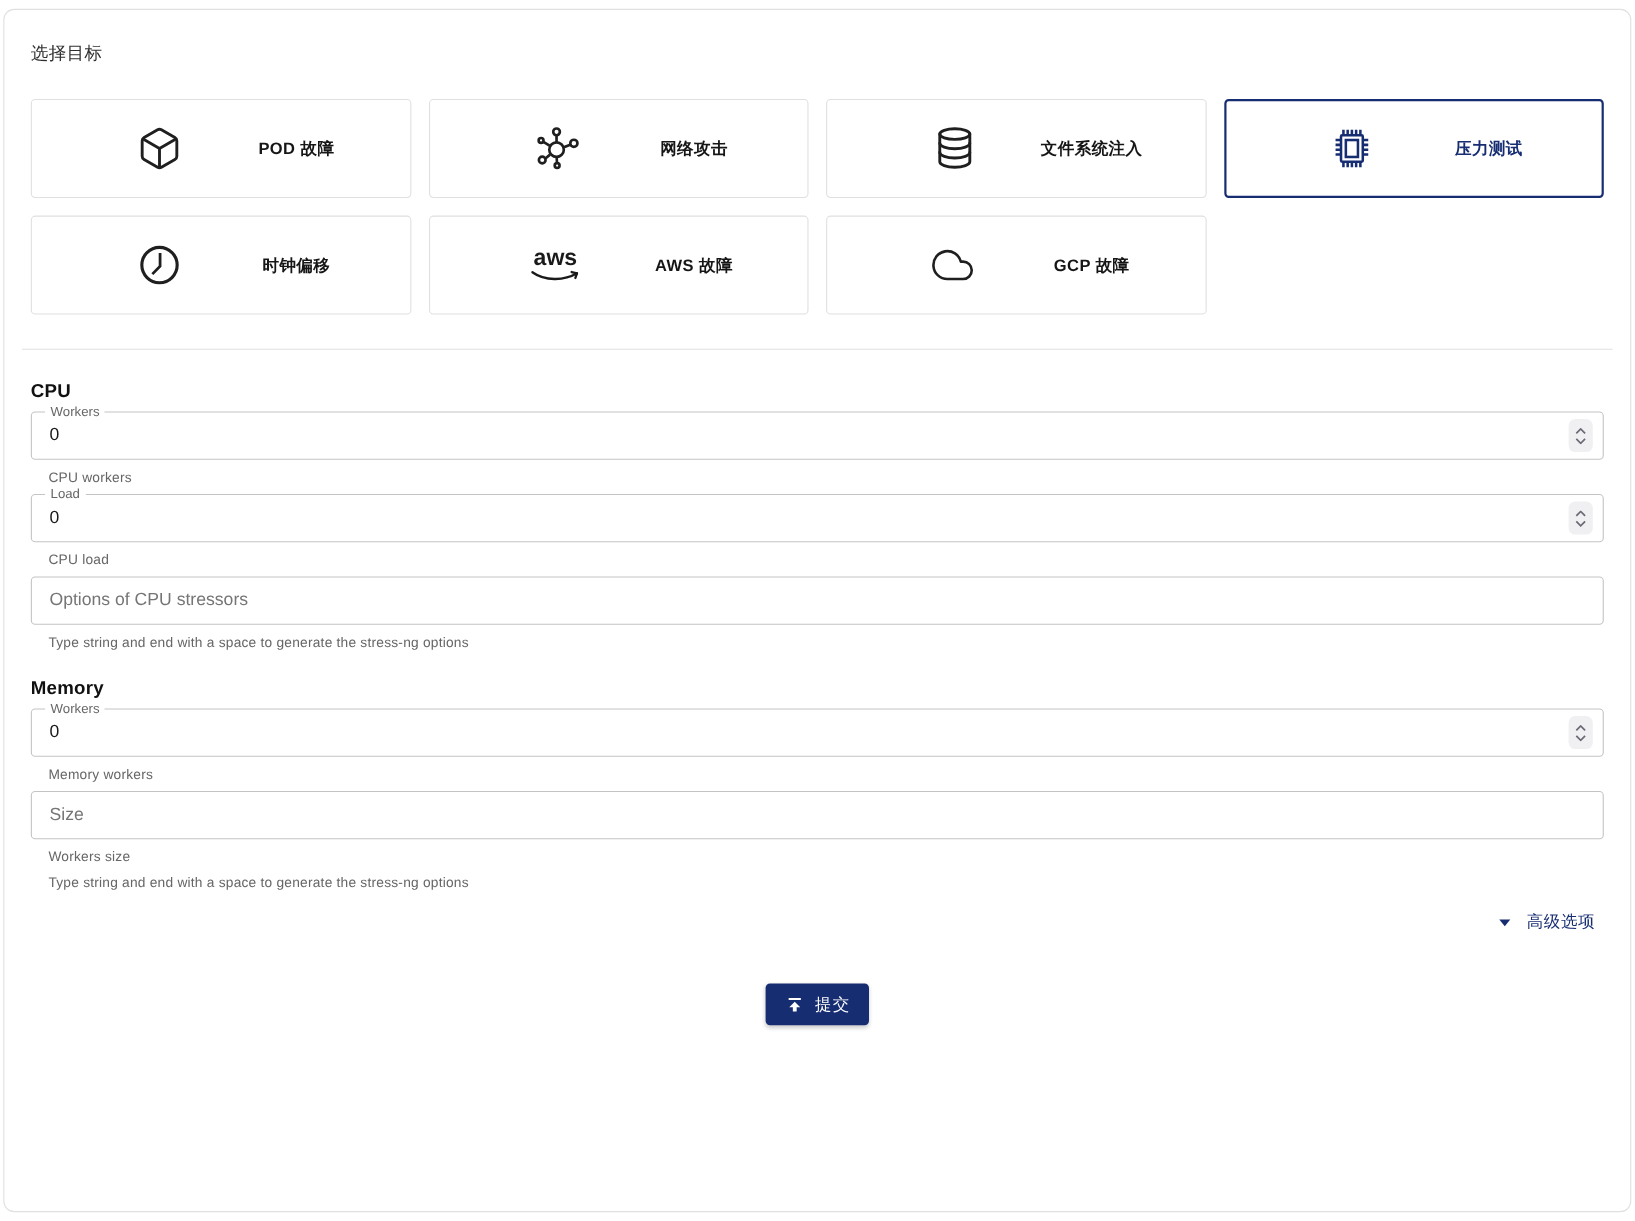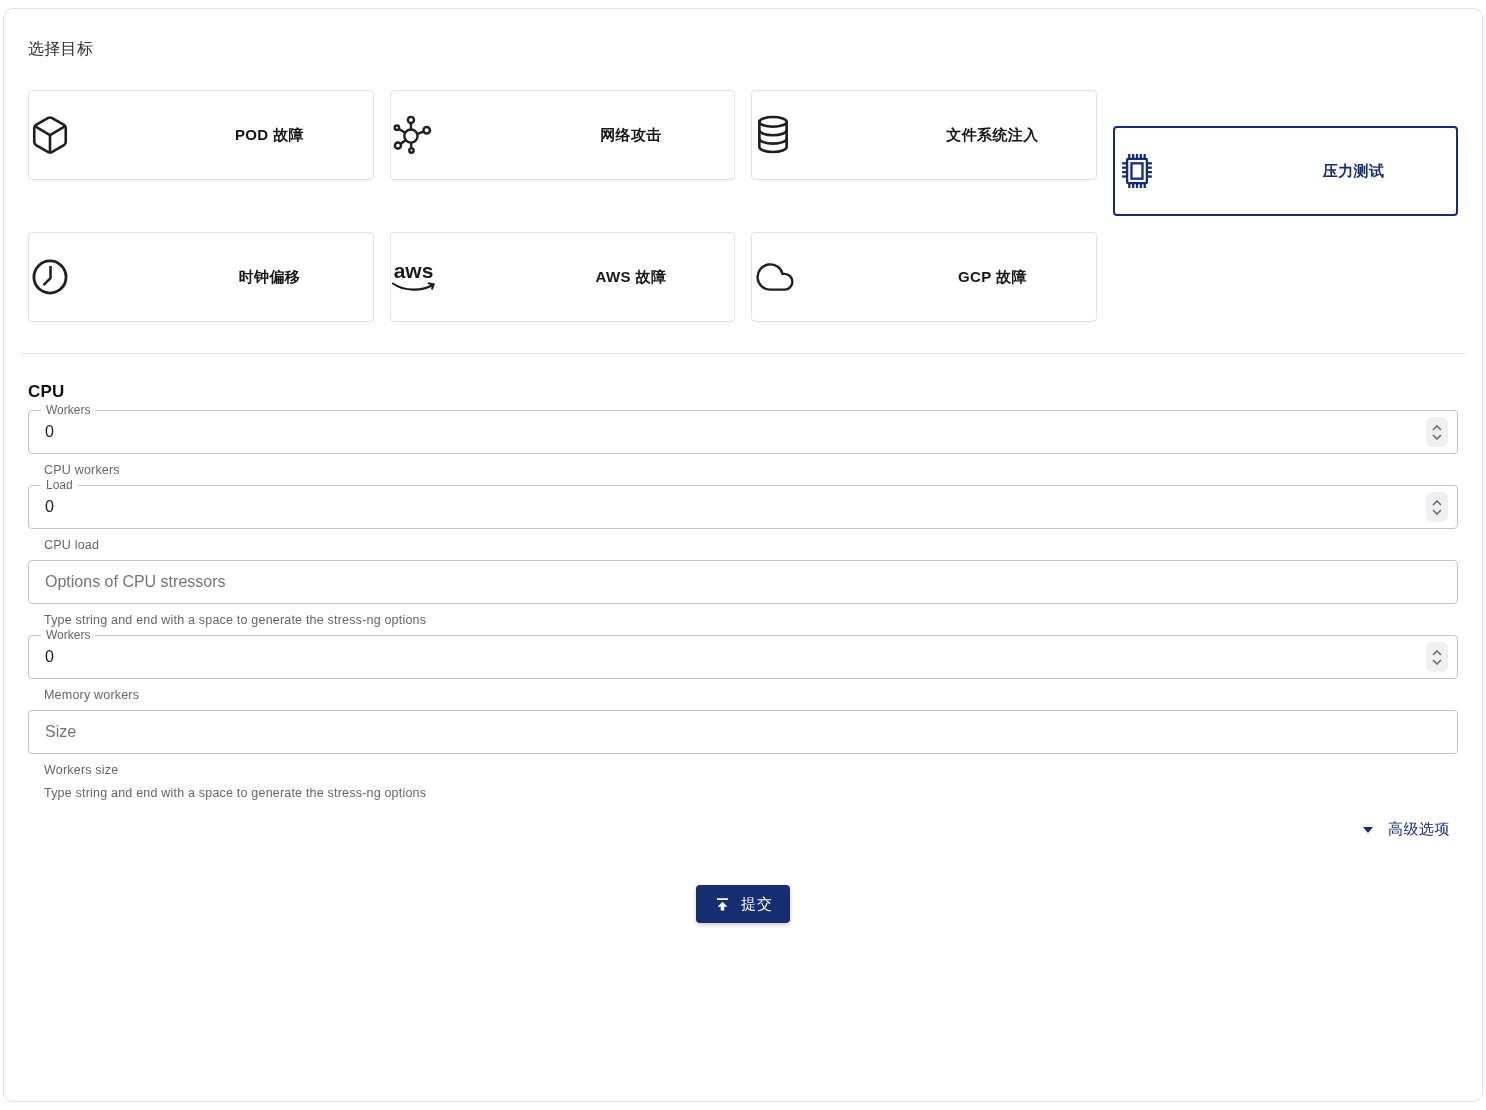--- a/index.html
+++ b/index.html
@@ -11,22 +11,22 @@
   .picker { padding: 30px 24px 0 24px; }
   .picker-title { font-size: 16px; font-weight: 500; color: #2f2f2f; letter-spacing: .3px; }
   .type-grid {
     margin-top: 30px; display: grid; grid-template-columns: repeat(4, 1fr);
     column-gap: 16px; row-gap: 17px; gap: 16px;
   }
   .type-card {
     height: 90px; border: 1px solid #e0e0e0; border-radius: 4px; background: #fff;
     display: flex; align-items: center; cursor: pointer;
   }
-  .type-card.selected { border: 2px solid var(--accent, #172d72); margin-top: 36px; }
-  .type-card .icon-box { width: 40%; display: flex; justify-content: flex-start; align-items: center; }
+  .type-card.selected { border: 2px solid var(--accent, #172d72); }
+  .type-card .icon-box { width: 40%; display: flex; justify-content: flex-end; align-items: center; }
   .type-card .label-box { width: 60%; display: flex; justify-content: center; align-items: center; }
   .type-label { font-size: 15px; font-weight: 600; color: #161616; letter-spacing: .4px; white-space: nowrap; }
   .type-card.selected .type-label { color: var(--accent, #172d72); }
   .ic { stroke: #1f1f1f; fill: none; stroke-width: 2.5; }
   .type-card.selected .ic { stroke: var(--accent, #172d72); }
   .aws-wrap { display: flex; flex-direction: column; align-items: center; line-height: 1; }
   .aws-text { font-size: 21px; font-weight: 700; color: #1a1a1a; letter-spacing: 0; }
   .divider { height: 1px; background: #e3e3e3; margin: 31px 16px 0 16px; }
   .form { padding: 28px 24px 0 24px; }
   .section-heading { font-size: 17px; font-weight: 600; color: #111; letter-spacing: .2px; }
@@ -226,20 +226,21 @@
           </svg>
       </div>
     </div>
     <div class="helper">CPU load</div>
 
     <div class="field plain">
       <input type="text" class="text-input" placeholder="Options of CPU stressors" style="">
     </div>
     <div class="helper">Type string and end with a space to generate the stress-ng options</div>
 
+    <div class="section-heading mem">Memory</div>
 
     <div class="field">
       <span class="field-label">Workers</span>
       <input type="text" class="text-input" value="0" style="">
       <div class="stepper">
         <svg width="10" height="6" viewBox="0 0 10 6" fill="none" stroke="#6b6b76" stroke-width="1.6">
             <polyline points="1,5 5,1 9,5"></polyline>
           </svg>
         <svg width="10" height="6" viewBox="0 0 10 6" fill="none" stroke="#6b6b76" stroke-width="1.6">
             <polyline points="1,1 5,5 9,1"></polyline>

